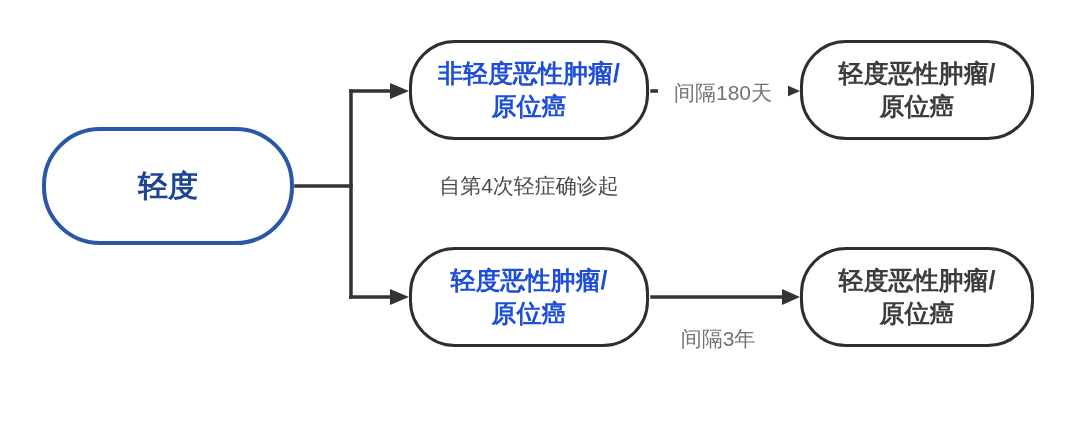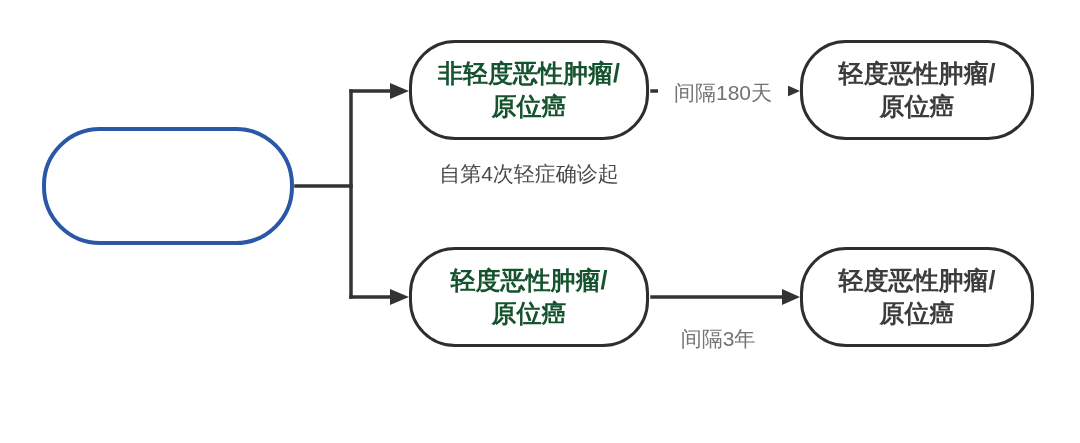--- a/index.html
+++ b/index.html
@@ -40,34 +40,34 @@
     color: #1d4493;
     font-size: 30px;
     line-height: 1.33;
   }
   .dark-node {
     border: 3.5px solid #2e2e2e;
     border-radius: 46px;
     font-size: 25px;
     line-height: 1.32;
   }
-  .blue-text { color: #14532d; }
+  .blue-text { color: #1d4ed8; }
   .dark-text { color: #3c3c3c; }
   .node-src-top    { left: 409px; top: 40px;  width: 240px; height: 100px; }
   .node-tgt-top    { left: 800px; top: 40px;  width: 234px; height: 100px; }
   .node-src-bottom { left: 409px; top: 247px; width: 240px; height: 100px; }
   .node-tgt-bottom { left: 800px; top: 247px; width: 234px; height: 100px; }
   .caption {
     position: absolute;
     text-align: center;
     color: #4a4a4a;
     font-size: 21px;
     z-index: 2;
   }
-  .caption-top    { left: 389px; top: 160px; width: 280px; }
+  .caption-top    { left: 389px; top: 172px; width: 280px; }
   .caption-bottom { left: 800px; top: 361px; width: 234px; }
   .edge-label {
     position: absolute;
     text-align: center;
     color: #737373;
     font-size: 21px;
     background: #ffffff;
     z-index: 3;
     padding: 0 4px;
   }
@@ -90,20 +90,21 @@
     </g>
     <g fill="#333333" stroke="none">
       <polygon points="390,83 409,91 390,99"></polygon>
       <polygon points="390,289 409,297 390,305"></polygon>
       <polygon points="782,83 800,91 782,99"></polygon>
       <polygon points="782,289 800,297 782,305"></polygon>
     </g>
   </svg>
 
   <div class="node root-node">
+    <span class="line">轻度</span>
   </div>
 
   <div class="node dark-node blue-text node-src-top">
     <span class="line">非轻度恶性肿瘤/</span>
     <span class="line">原位癌</span>
   </div>
 
   <div class="caption caption-top">自第4次轻症确诊起</div>
 
   <div class="edge-label edge-label-top">间隔180天</div>

